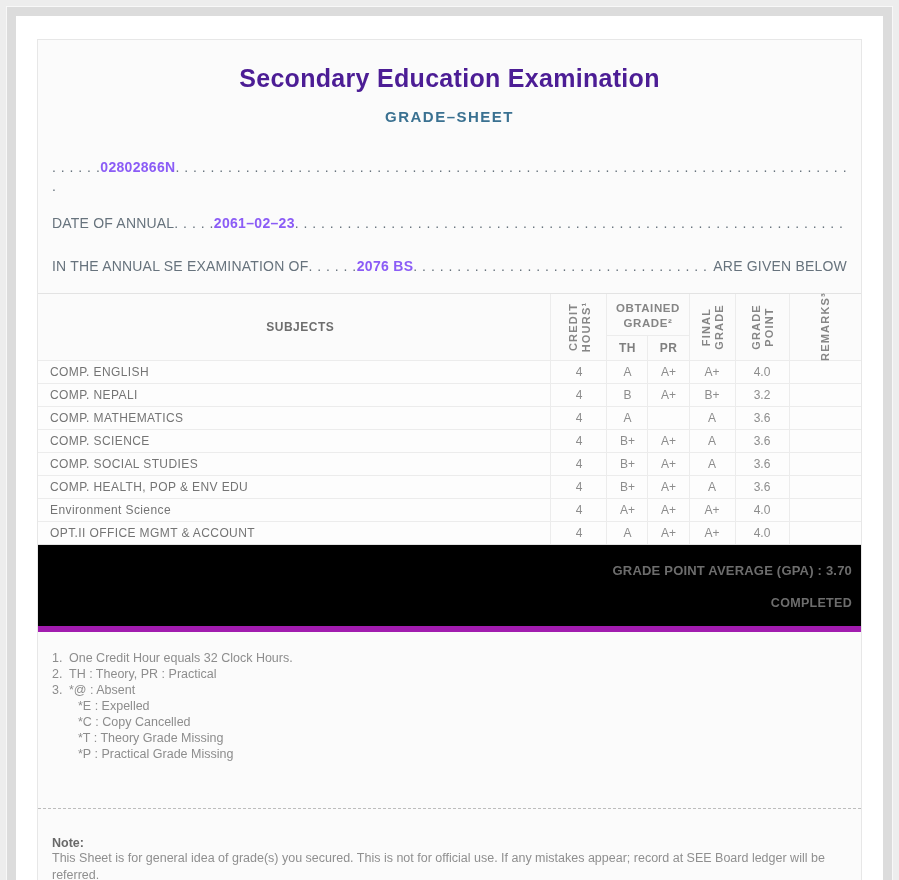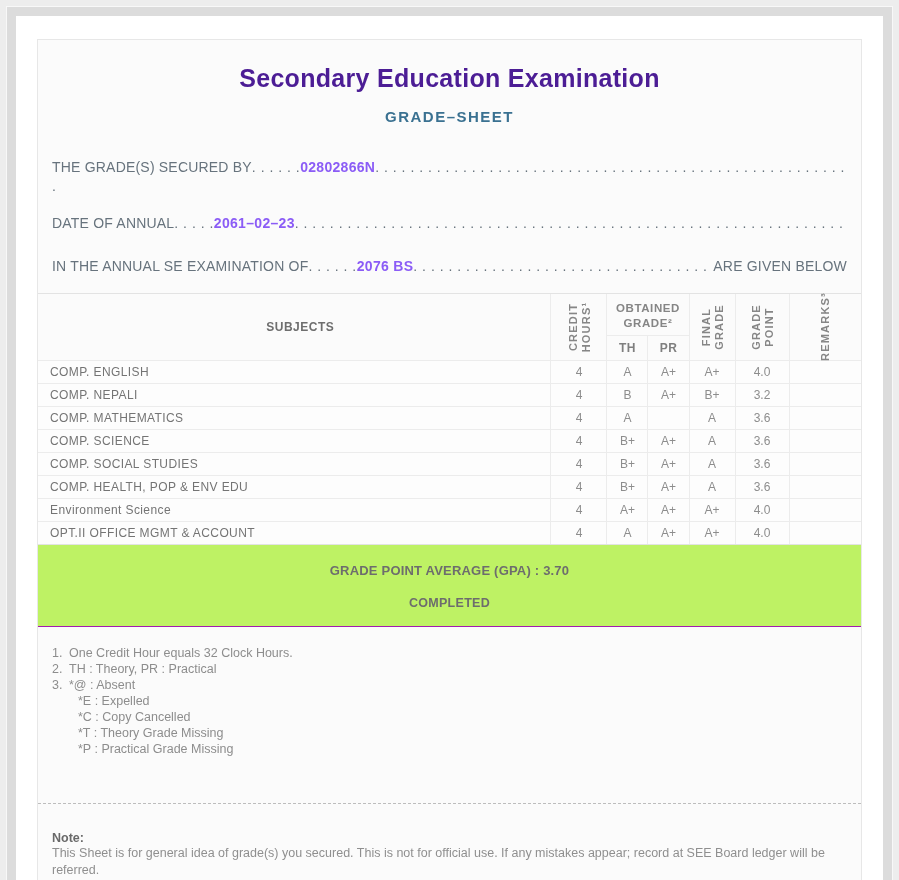--- a/index.html
+++ b/index.html
@@ -90,23 +90,23 @@
     text-align: center;
     vertical-align: middle;
   }
   tbody td.c-subj {
     text-align: left; padding-left: 12px;
     color: #747474; letter-spacing: 0.4px;
   }
 
   
   .summary {
-    background: #bef264;
-    border-bottom: 1px solid #a21caf;
-    text-align: center;
+    background: #000000;
+    border-bottom: 6px solid #a21caf;
+    text-align: right;
     padding: 18px 9px 16px 9px;
   }
   .summary .gpa-line { font-size: 13px; font-weight: 700; color: #6d6d6d; letter-spacing: 0.2px; }
   .summary .status-line { margin-top: 18px; font-size: 12.5px; font-weight: 700; color: #6d6d6d; letter-spacing: 0.3px; }
 
   
   .footnotes { padding: 18px 14px 0 14px; font-size: 12.5px; color: #8d8d8d; }
   .fn-line { display: flex; line-height: 16px; }
   .fn-line.indent { padding-left: 9px; }
   .fn-m { min-width: 17px; }
@@ -123,21 +123,20 @@
 <div class="page">
   <div class="card">
     <div class="panel">
 
       <div class="title">Secondary Education Examination</div>
       <div class="subtitle">GRADE–SHEET</div>
 
       <div class="fields">
 
         <div class="fline">
-          <span class="lbl">THE GRADE(S) SECURED BY</span>
             <span class="dots"> . . . . . . </span>
             <span class="val">02802866N</span>
             <span class="fill"> . . . . . . . . . . . . . . . . . . . . . . . . . . . . . . . . . . . . . . . . . . . . . . . . . . . . . . . . . . . . . . . . . . . . . . . . . . . . . . . .</span>
         </div>
         <div class="wrapdot">.</div>
 
         <div class="fline f-dob">
           <span class="lbl">DATE OF ANNUAL</span>
             <span class="dots"> . . . . . </span>
             <span class="val">2061–02–23</span>

